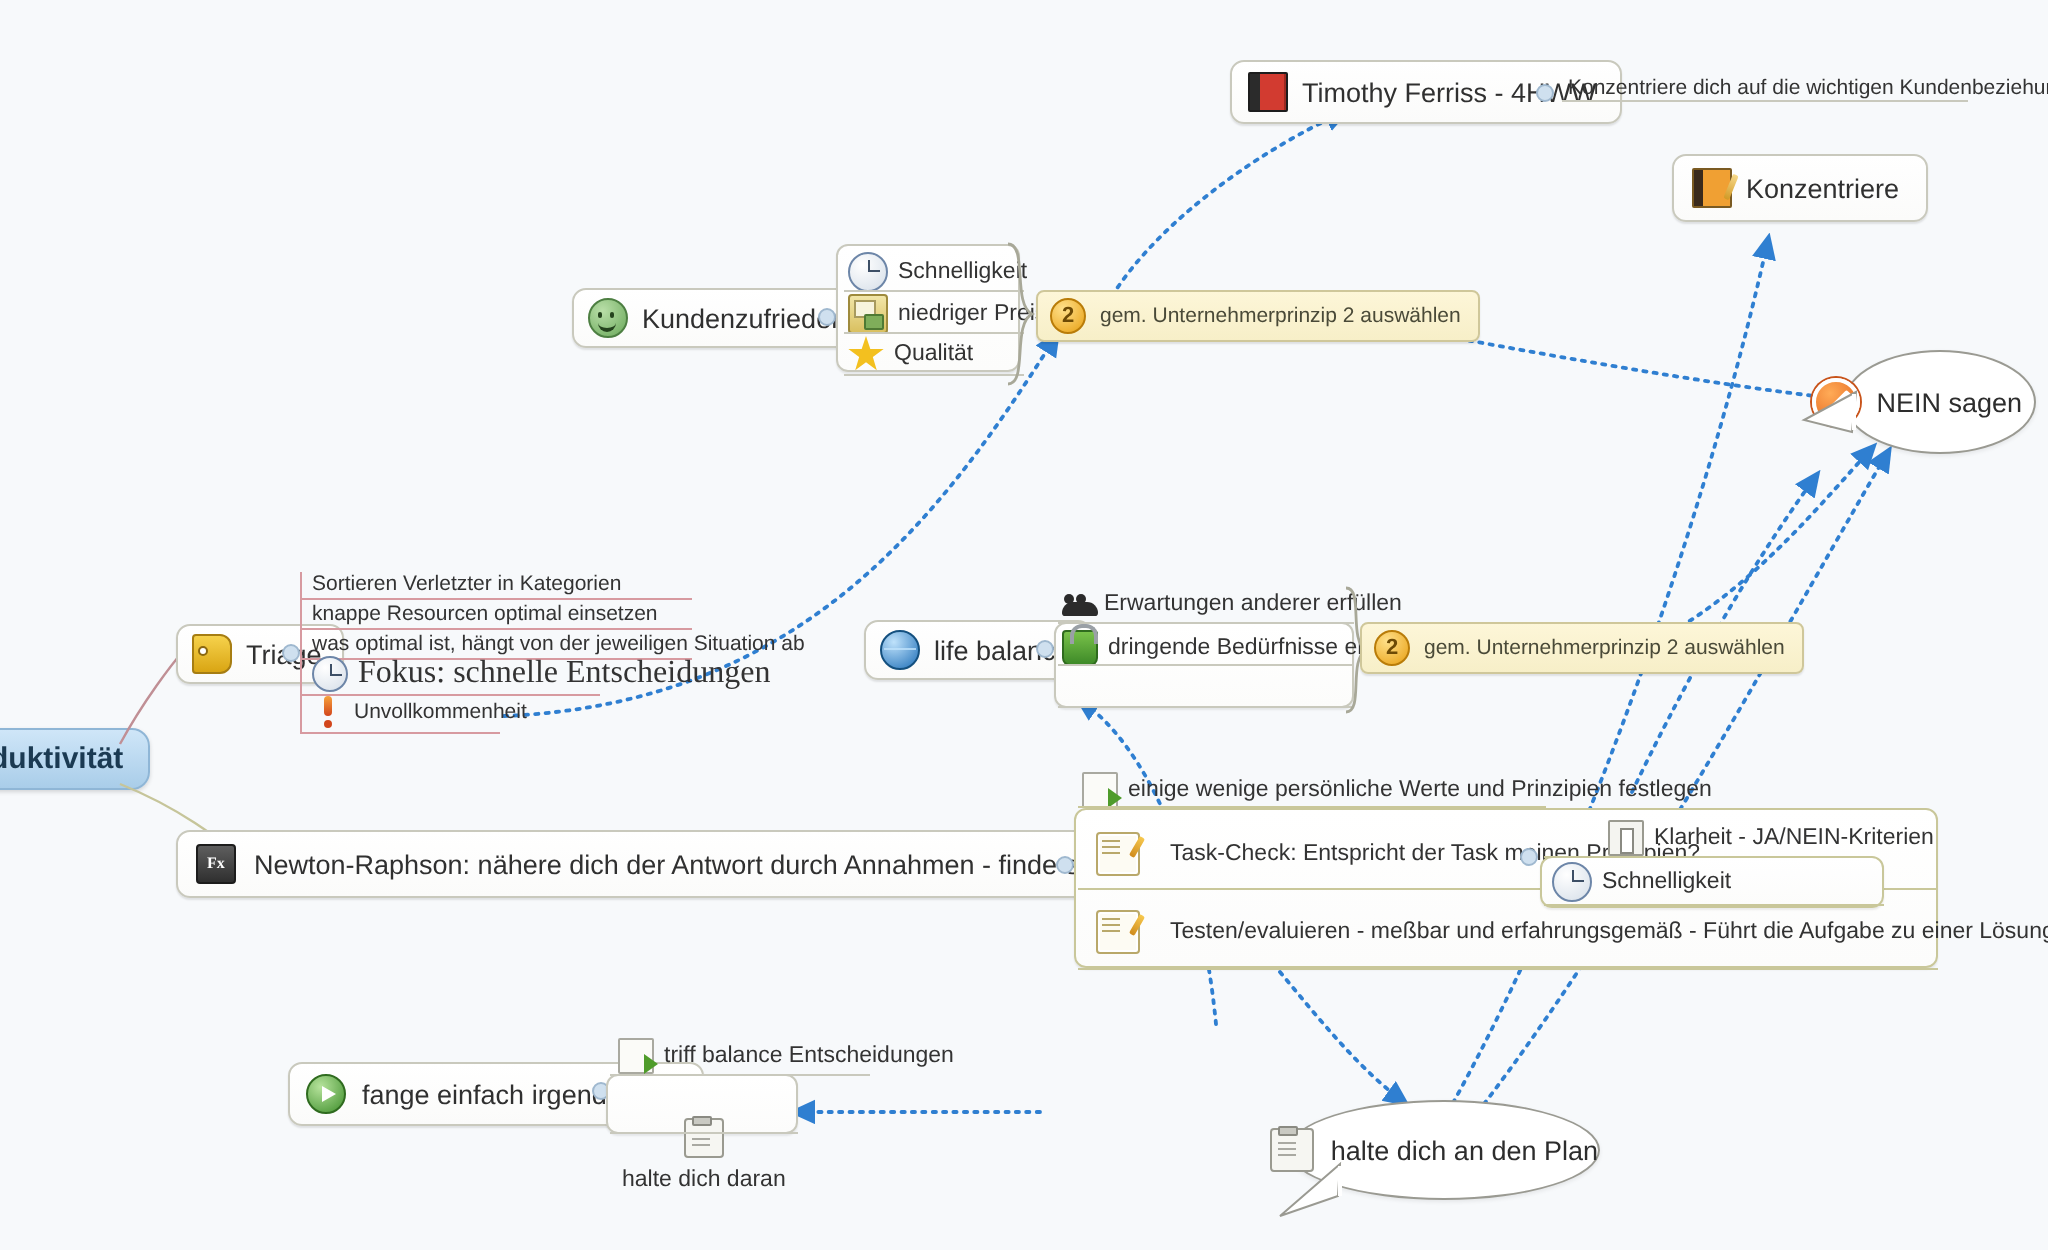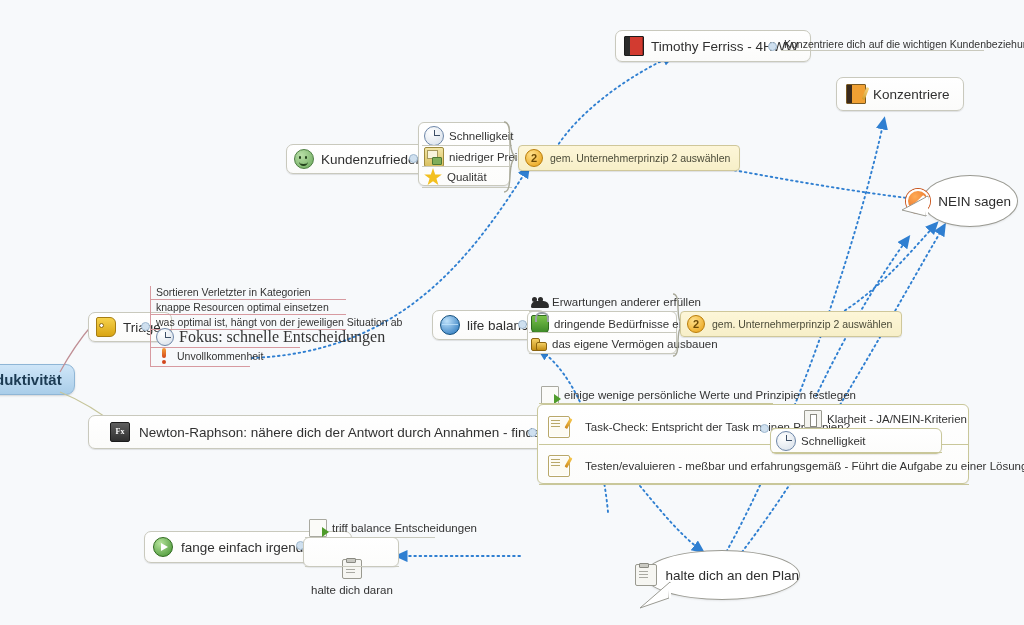--- a/index.html
+++ b/index.html
@@ -133,21 +133,21 @@
     border:2px solid #9aa0a6;border-bottom:none;border-radius:6px 6px 0 0;}
   
   .ic-coins{background:transparent;}
   .ic-coins:before{content:"";position:absolute;left:0;bottom:1px;width:7px;height:11px;
     background:linear-gradient(#f4cf63,#c48f16);border:1px solid #8c6510;border-radius:2px;}
   .ic-coins:after{content:"";position:absolute;right:0;bottom:1px;width:9px;height:7px;
     background:linear-gradient(#f4cf63,#c48f16);border:1px solid #8c6510;border-radius:2px;}
   
   .ic-fx{background:linear-gradient(#5e5e5e,#2f2f2f);border:1px solid #1c1c1c;border-radius:2px;
     color:#fff;font-size:8px;font-weight:bold;text-align:center;line-height:18px;
-    font-family:"Liberation Serif", serif;margin-left:12px;}
+    font-family:"Liberation Serif", serif;}
   
   .ic-clip{background:#fdfbf3;border:1px solid #b9a86a;border-radius:2px;
     box-shadow:inset 0 0 0 1px #fff;}
   .ic-clip:before{content:"";position:absolute;left:2px;top:3px;width:9px;height:1px;background:#b9a86a;
     box-shadow:0 3px 0 #b9a86a,0 6px 0 #b9a86a;}
   .ic-clip:after{content:"";position:absolute;right:-1px;top:1px;width:3px;height:11px;
     background:linear-gradient(#f7c94f,#d08b1c);transform:rotate(30deg);border-radius:1px;}
   
   .ic-note{background:#f6f6f2;border:1px solid #9a9a90;border-radius:2px;}
   .ic-note:before{content:"";position:absolute;left:3px;top:-2px;width:8px;height:3px;
@@ -345,24 +345,20 @@
   <div class="row" style="left:531px;top:294px;">
     <span class="ic s16 ic-people"></span>
     <span>Erwartungen anderer erfüllen</span>
   </div>
   <div class="uline" style="left:529px;top:311px;width:148px;"></div>
   <div class="row" style="left:531px;top:315px;">
     <span class="ic s16 ic-basket"></span>
     <span>dringende Bedürfnisse erfüllen</span>
   </div>
   <div class="uline" style="left:529px;top:332px;width:148px;"></div>
-  <div class="row" style="left:531px;top:336px;">
-    <span class="ic s16 ic-coins"></span>
-    <span>das eigene Vermögen ausbauen</span>
-  </div>
   <div class="uline" style="left:529px;top:353px;width:148px;"></div>
 
   <svg style="position:absolute;left:669px;top:290px;width:22px;height:70px;">
     <path d="M4,4 C13,4 5,30 14,35 C5,40 13,66 4,66" stroke="#a8a898" stroke-width="1.4" fill="none"></path>
   </svg>
 
   <div class="node" style="left:680px;top:311px;">
     <div class="ybox" style="display:flex;align-items:center;gap:7px;">
       <span class="ic s16 ic-num">2</span>
       <span>gem. Unternehmerprinzip 2 auswählen</span>

